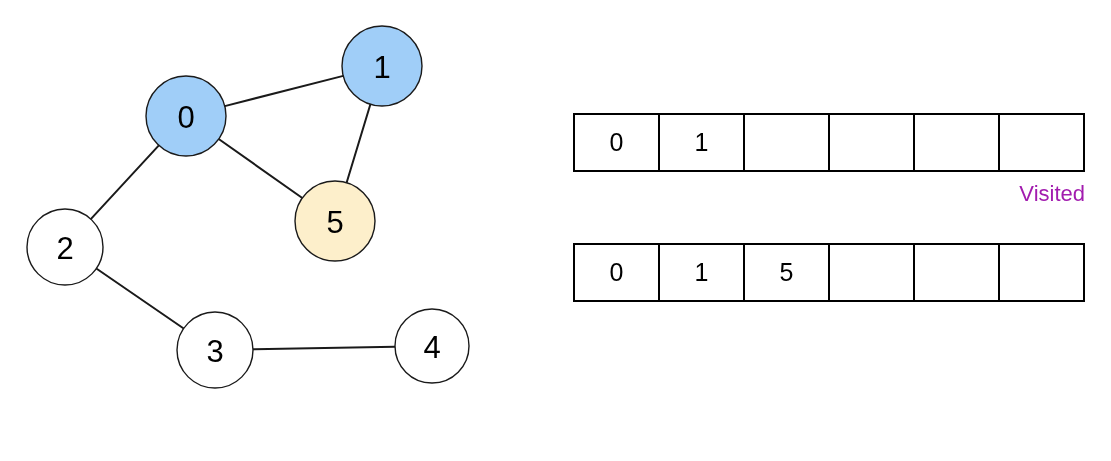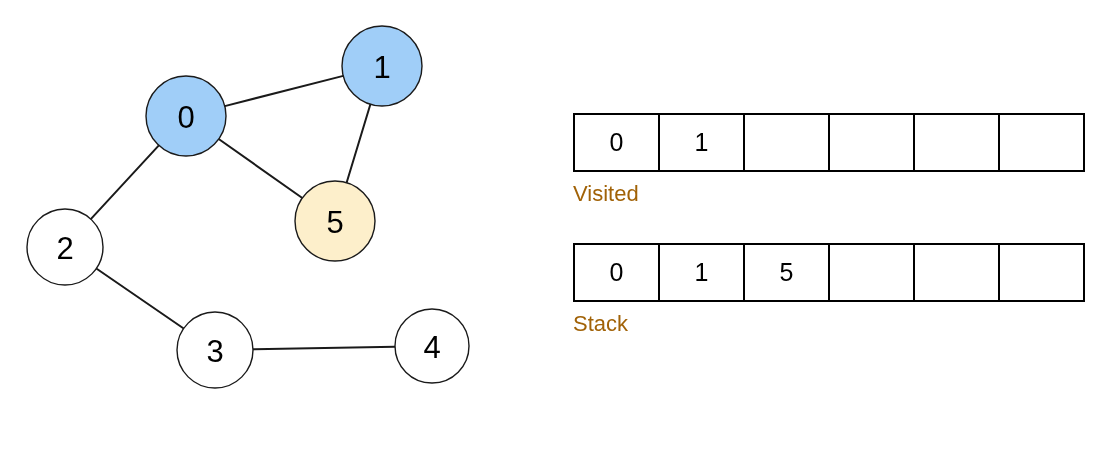--- a/index.html
+++ b/index.html
@@ -83,25 +83,25 @@
     font-size: 25px;
     line-height: 1;
     color: #000000;
     background: #ffffff;
   }
   .array-cell:last-child {
     border-right: none;
   }
   .array-label {
     width: 512px;
-    text-align: left;
+    text-align: right;
     margin-top: 9px;
     font-family: "Liberation Sans", sans-serif;
     font-size: 22px;
-    color: #a16207;
+    color: #a21caf;
     white-space: nowrap;
   }
 </style>
 </head>
 <body>
 
 <div id="graph-panel">
   <svg id="graph-svg" viewBox="0 0 560 461" xmlns="http://www.w3.org/2000/svg">
     <g id="edge-layer">
         <line x1="224.75872460509993" y1="106.11257025380104" x2="343.2412753949001" y2="75.88742974619896" class="graph-edge" stroke="#1a1a1a"></line>
@@ -156,16 +156,15 @@
 
   <div class="array-block" id="stack-block">
     <div class="array-cells" id="stack-cells">
         <div class="array-cell">0</div>
         <div class="array-cell">1</div>
         <div class="array-cell">5</div>
         <div class="array-cell"></div>
         <div class="array-cell"></div>
         <div class="array-cell"></div>
       </div>
-    <div class="array-label">Stack</div>
   </div>
 
 </div>
 
 </body></html>

